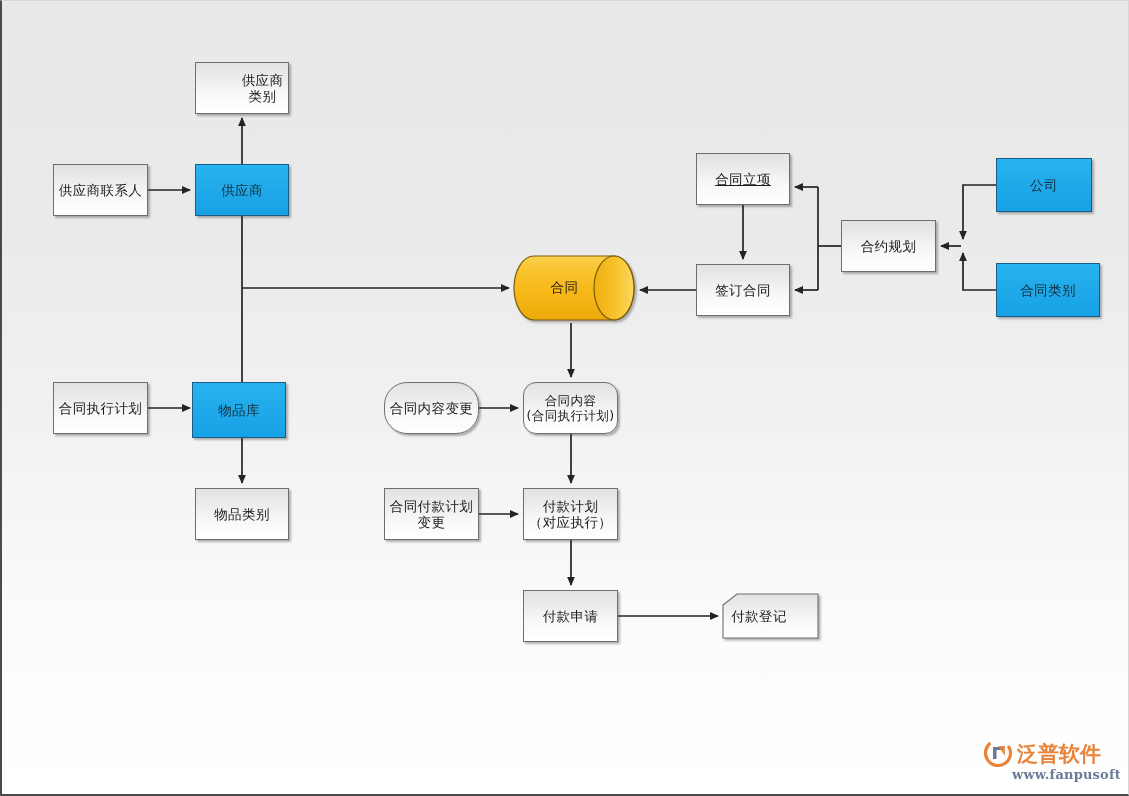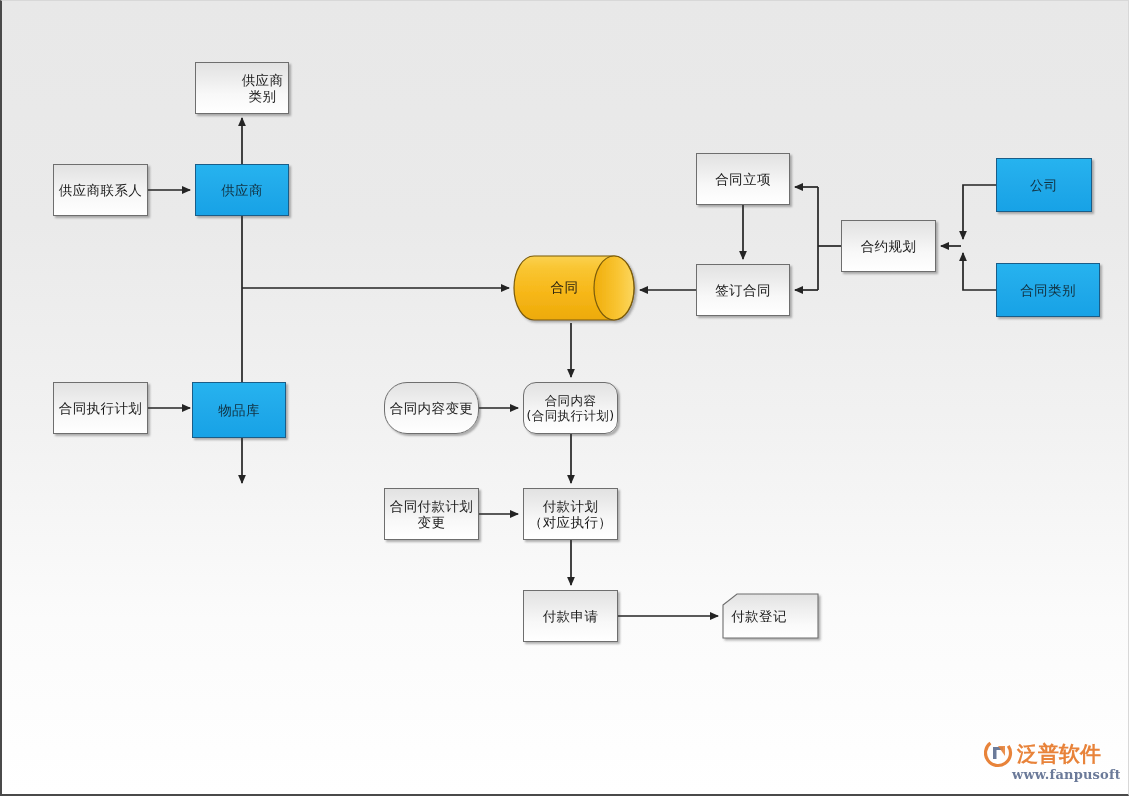--- a/index.html
+++ b/index.html
@@ -174,26 +174,27 @@
   <div class="node plain" style="left:193px; top:61px; width:94px; height:52px;padding-left:41px;">供应商类别</div>
 
   <div class="node plain" style="left:51px; top:163px; width:95px; height:52px;">供应商联系人</div>
 
   <div class="node blue" style="left:193px; top:163px; width:94px; height:52px;">供应商</div>
 
   <div class="node plain" style="left:51px; top:381px; width:95px; height:52px;">合同执行计划</div>
 
   <div class="node blue" style="left:190px; top:381px; width:94px; height:56px;text-align:center;">物品库</div>
 
+  <div class="node plain" style="left:193px; top:487px; width:94px; height:52px;">物品类别</div>
 
   <div class="cyl" style="left:512px; top:255px; width:115px; height:64px;">
     <div class="cyl-label">合同</div>
   </div>
 
-  <div class="node plain" style="left:694px; top:152px; width:94px; height:52px;">合同立项</div>
+  <div class="node plain" style="left:694px; top:152px; width:94px; height:52px;text-decoration:underline;">合同立项</div>
 
   <div class="node plain" style="left:694px; top:263px; width:94px; height:52px;">签订合同</div>
 
   <div class="node plain" style="left:839px; top:219px; width:95px; height:52px;">合约规划</div>
 
   <div class="node blue" style="left:994px; top:157px; width:96px; height:54px;">公司</div>
 
   <div class="node blue" style="left:994px; top:262px; width:104px; height:54px;">合同类别</div>
 
   <div class="node plain" style="left:382px; top:381px; width:95px; height:52px;border-radius:23px;">合同内容变更</div>

